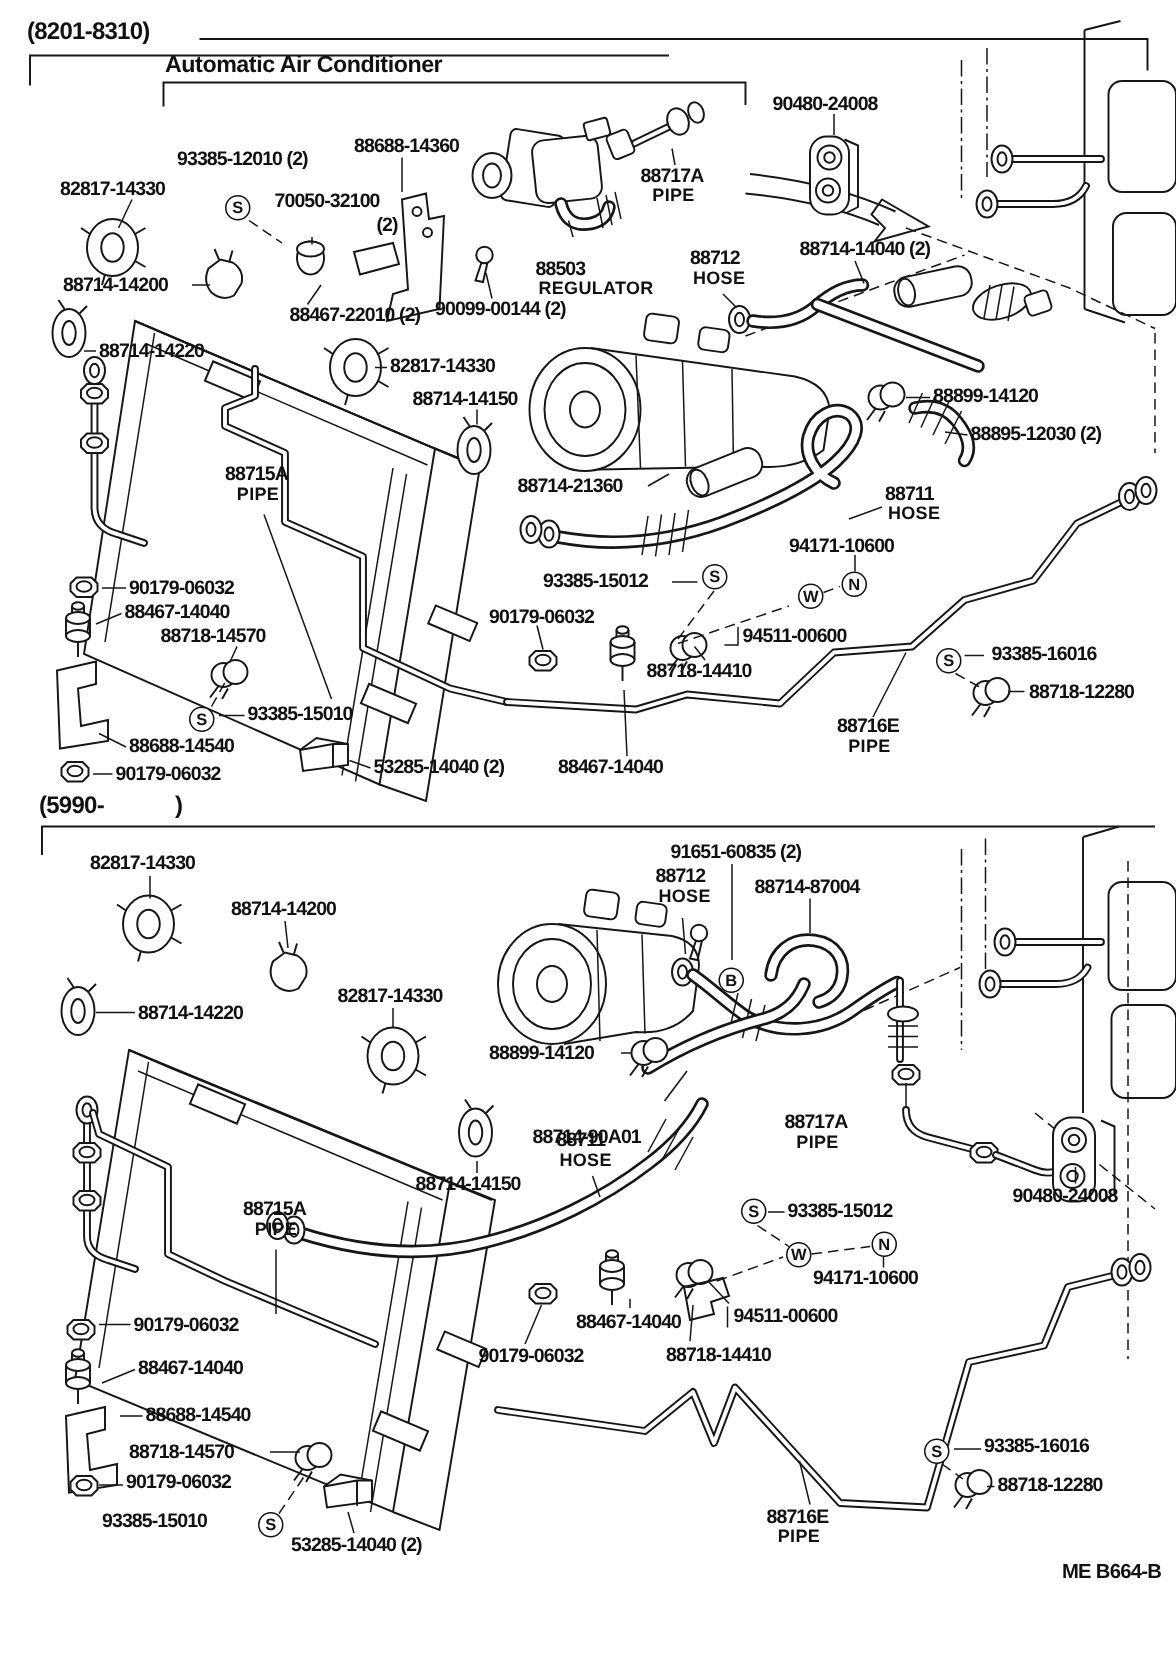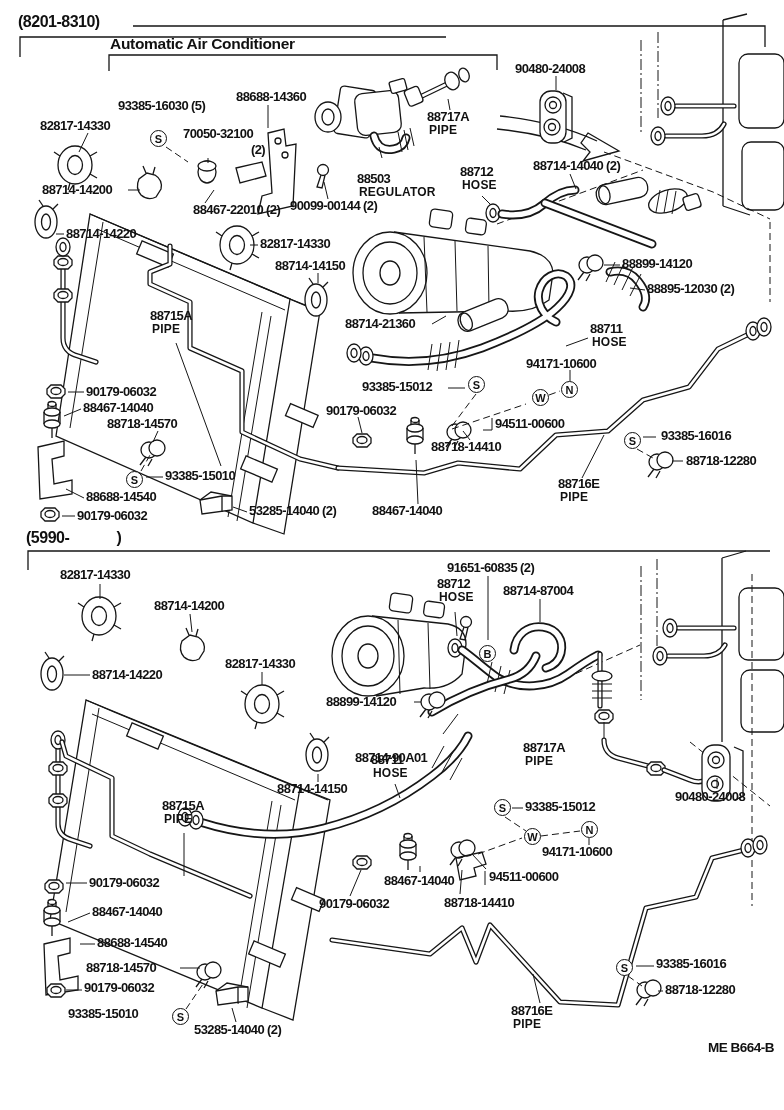--- a/index.html
+++ b/index.html
@@ -12,21 +12,21 @@
   .nf{fill:none !important;}
   .dash{stroke-dasharray:7 4;fill:none;}
   .dashdot{stroke-dasharray:11 3 2 3;fill:none;}
   .tube-o{stroke:#161616;stroke-width:5.2;fill:none;stroke-linecap:round;stroke-linejoin:round;}
   .tube-i{stroke:#fff;stroke-width:2.6;fill:none;stroke-linecap:round;stroke-linejoin:round;}
   .hose-o{stroke:#161616;stroke-width:9;fill:none;stroke-linecap:round;stroke-linejoin:round;}
   .hose-i{stroke:#fff;stroke-width:5.4;fill:none;stroke-linecap:round;stroke-linejoin:round;}
   .lbl{position:absolute;white-space:pre;font-weight:700;font-size:13px;letter-spacing:-0.6px;line-height:1.05;}
   .lbl .main{display:block;}
   .lbl.big .main{font-size:13px;letter-spacing:-0.6px;}
-  .lbl .sub{display:block;font-size:12px;letter-spacing:0.2px;margin-left:2px;}
+  .lbl .sub{display:block;font-size:12px;letter-spacing:0.2px;margin-left:2px;text-align:center;}
   .mark{position:absolute;width:17px;height:17px;border:1.7px solid #111;border-radius:50%;
         display:flex;align-items:center;justify-content:center;
         font-weight:700;font-size:11px;background:#fff;box-sizing:border-box;}
   .hdr{position:absolute;font-weight:700;white-space:pre;}
   .range1{left:18px;top:13px;font-size:16px;letter-spacing:-0.5px;}
   .title1{left:110px;top:35px;font-size:15.5px;letter-spacing:-0.3px;}
   .range2{left:26px;top:529px;font-size:16px;letter-spacing:-0.5px;}
   .footer-code{position:absolute;left:708px;top:1040px;font-weight:700;font-size:13.5px;letter-spacing:-0.5px;}
 </style>
 </head>
@@ -388,21 +388,21 @@
     </g>
   </svg>
 
   <div class="hdr range1">(8201-8310)</div>
   <div class="hdr title1">Automatic Air Conditioner</div>
   <div class="hdr range2">(5990-            )</div>
   <div class="footer-code">ME B664-B</div>
 
   <div>
       <div class="lbl" style="left: 40px; top: 119px;"><span class="main">82817-14330</span></div>
-      <div class="lbl" style="left: 118px; top: 99px;"><span class="main">93385-16030 (5)</span></div>
+      <div class="lbl" style="left: 118px; top: 99px;"><span class="main">93385-12010 (2)</span></div>
       <div class="lbl" style="left: 236px; top: 90px;"><span class="main">88688-14360</span></div>
       <div class="lbl" style="left: 183px; top: 127px;"><span class="main">70050-32100</span></div>
       <div class="lbl" style="left: 251px; top: 143px;"><span class="main">(2)</span></div>
       <div class="lbl" style="left: 42px; top: 183px;"><span class="main">88714-14200</span></div>
       <div class="lbl" style="left: 159px; top: 203px; margin-left: 34px;"><span class="main">88467-22010 (2)</span></div>
       <div class="lbl" style="left: 290px; top: 199px;"><span class="main">90099-00144 (2)</span></div>
       <div class="lbl big" style="left: 357px; top: 172px;"><span class="main">88503</span><span class="sub">REGULATOR</span></div>
       <div class="lbl big" style="left: 427px; top: 110px;"><span class="main">88717A</span><span class="sub">PIPE</span></div>
       <div class="lbl" style="left: 515px; top: 62px;"><span class="main">90480-24008</span></div>
       <div class="lbl big" style="left: 460px; top: 165px;"><span class="main">88712</span><span class="sub">HOSE</span></div>

